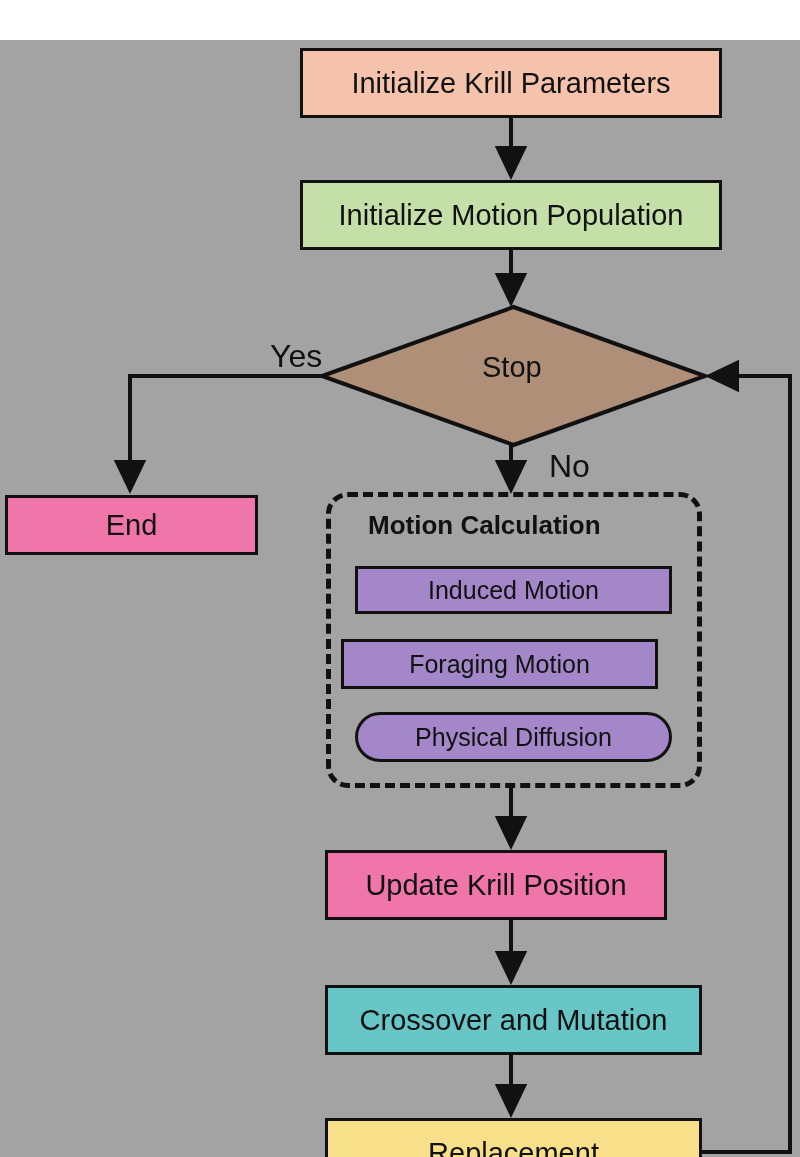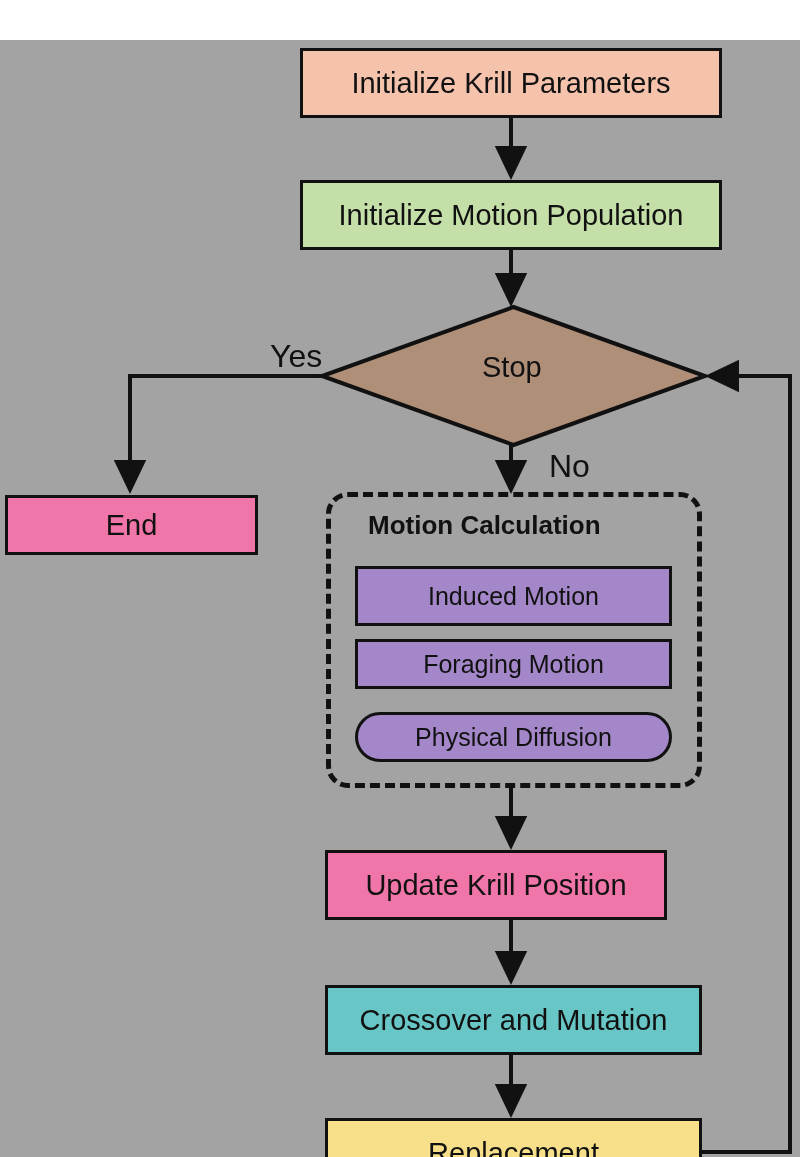--- a/index.html
+++ b/index.html
@@ -124,25 +124,25 @@
   <div class="node node-main" style="left:5px; top:455px; width:253px; height:60px; background:#F075A8;">
     <span>End</span>
   </div>
 
   <div class="group-box" style="left:326px; top:452px; width:376px; height:296px;"></div>
 
   <div class="group-title" style="left:368px; top:470px;">
     <span>Motion Calculation</span>
   </div>
 
-  <div class="node node-sub" style="left:355px; top:526px; width:317px; height:60px; background:#A387C8;">
+  <div class="node node-sub" style="left:355px; top:526px; width:317px; height:48px; background:#A387C8;">
     <span>Induced Motion</span>
   </div>
 
-  <div class="node node-sub" style="left:355px; top:599px; width:317px; height:50px; background:#A387C8;">
+  <div class="node node-sub" style="left:341px; top:599px; width:317px; height:50px; background:#A387C8;">
     <span>Foraging Motion</span>
   </div>
 
   <div class="node node-sub" style="left:355px; top:672px; width:317px; height:50px; background:#A387C8;border-radius:25px;">
     <span>Physical Diffusion</span>
   </div>
 
   <div class="node node-main" style="left:325px; top:810px; width:342px; height:70px; background:#F075A8;">
     <span>Update Krill Position</span>
   </div>

